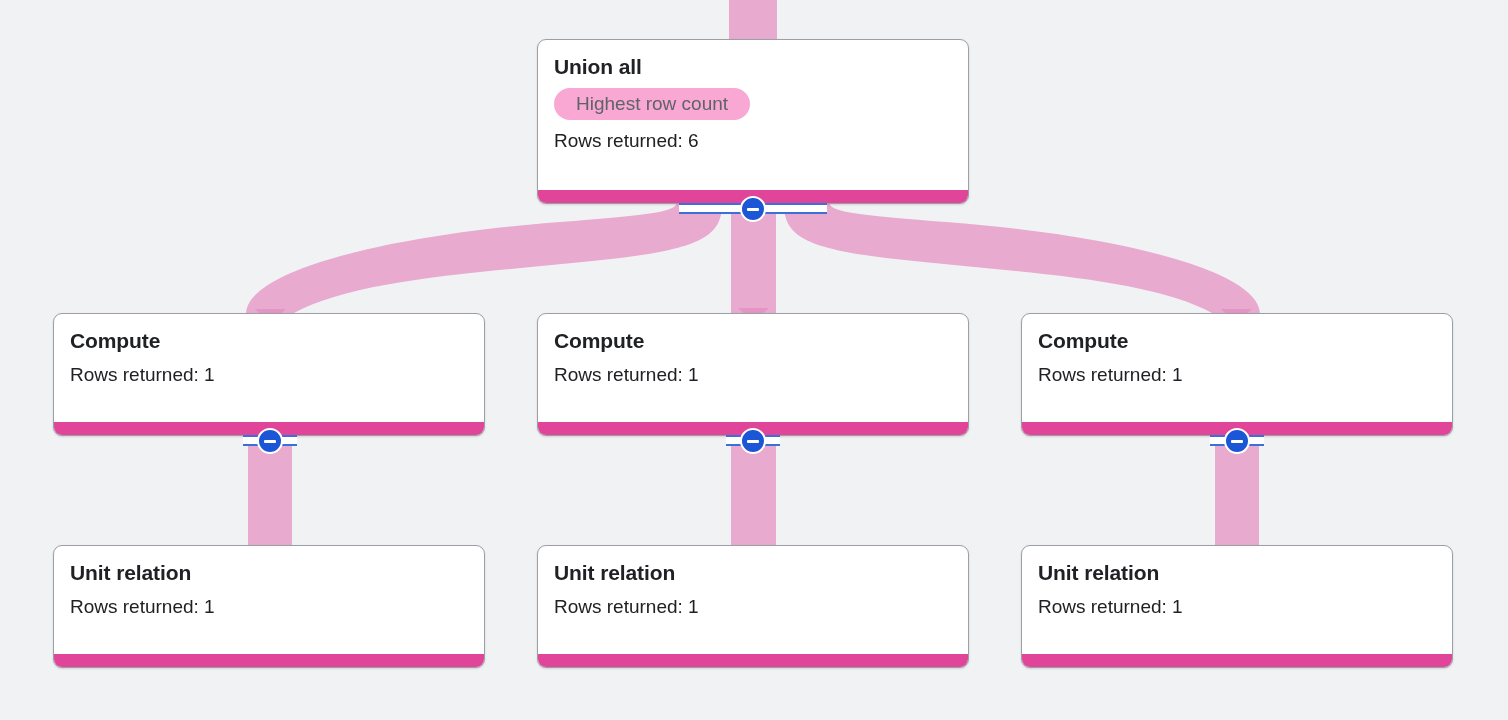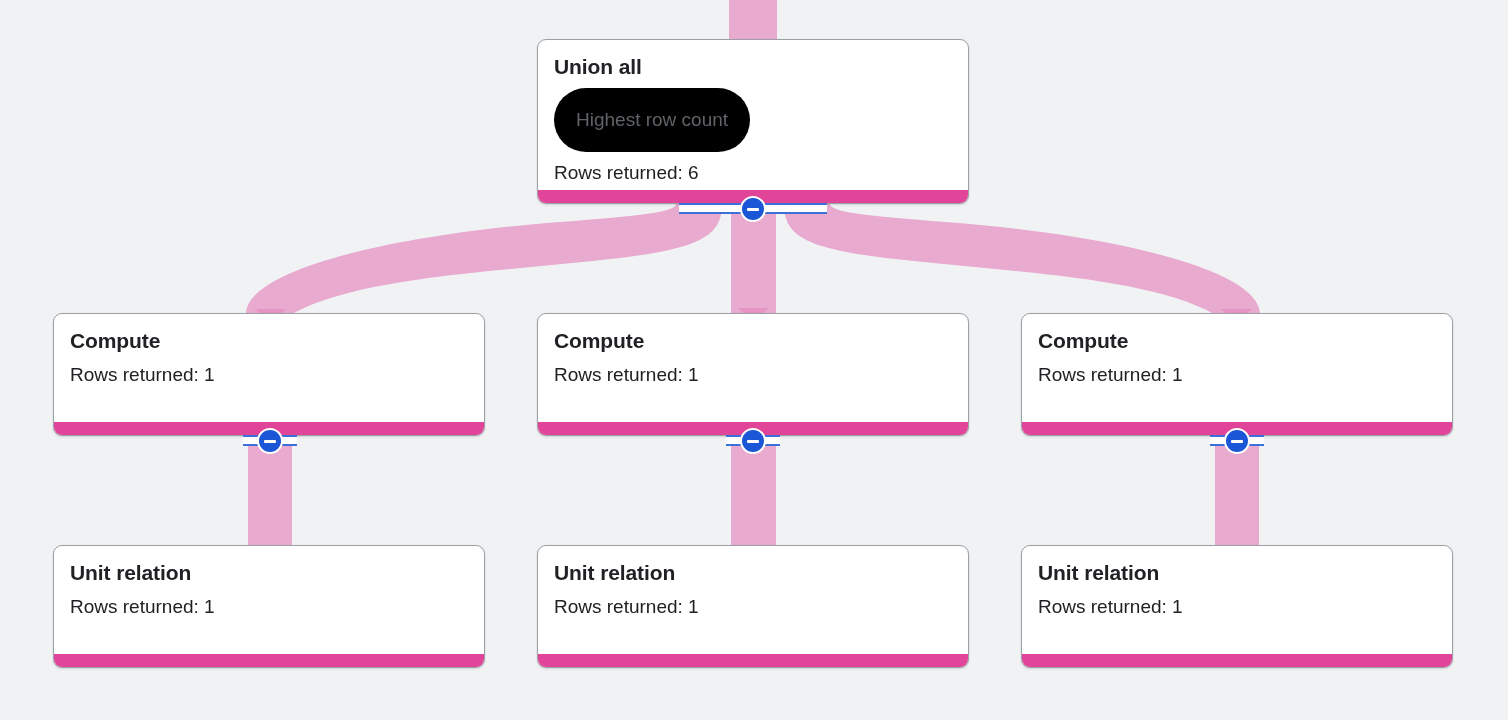--- a/index.html
+++ b/index.html
@@ -49,26 +49,26 @@
   .node-title {
     font-size: 21px;
     line-height: 26px;
     font-weight: 600;
     color: #202124;
     letter-spacing: -0.1px;
     white-space: nowrap;
   }
   .node-badge {
     margin-top: 8px;
-    background: #000000;
+    background: #f9a8d4;
     color: #5f6368;
     border-radius: 999px;
     font-size: 19px;
     line-height: 22px;
-    padding: 21px 22px;
+    padding: 5px 22px;
     white-space: nowrap;
   }
   .node-rows {
     margin-top: 9px;
     font-size: 19px;
     line-height: 23px;
     color: #202124;
     white-space: nowrap;
   }
   .node-bar {

